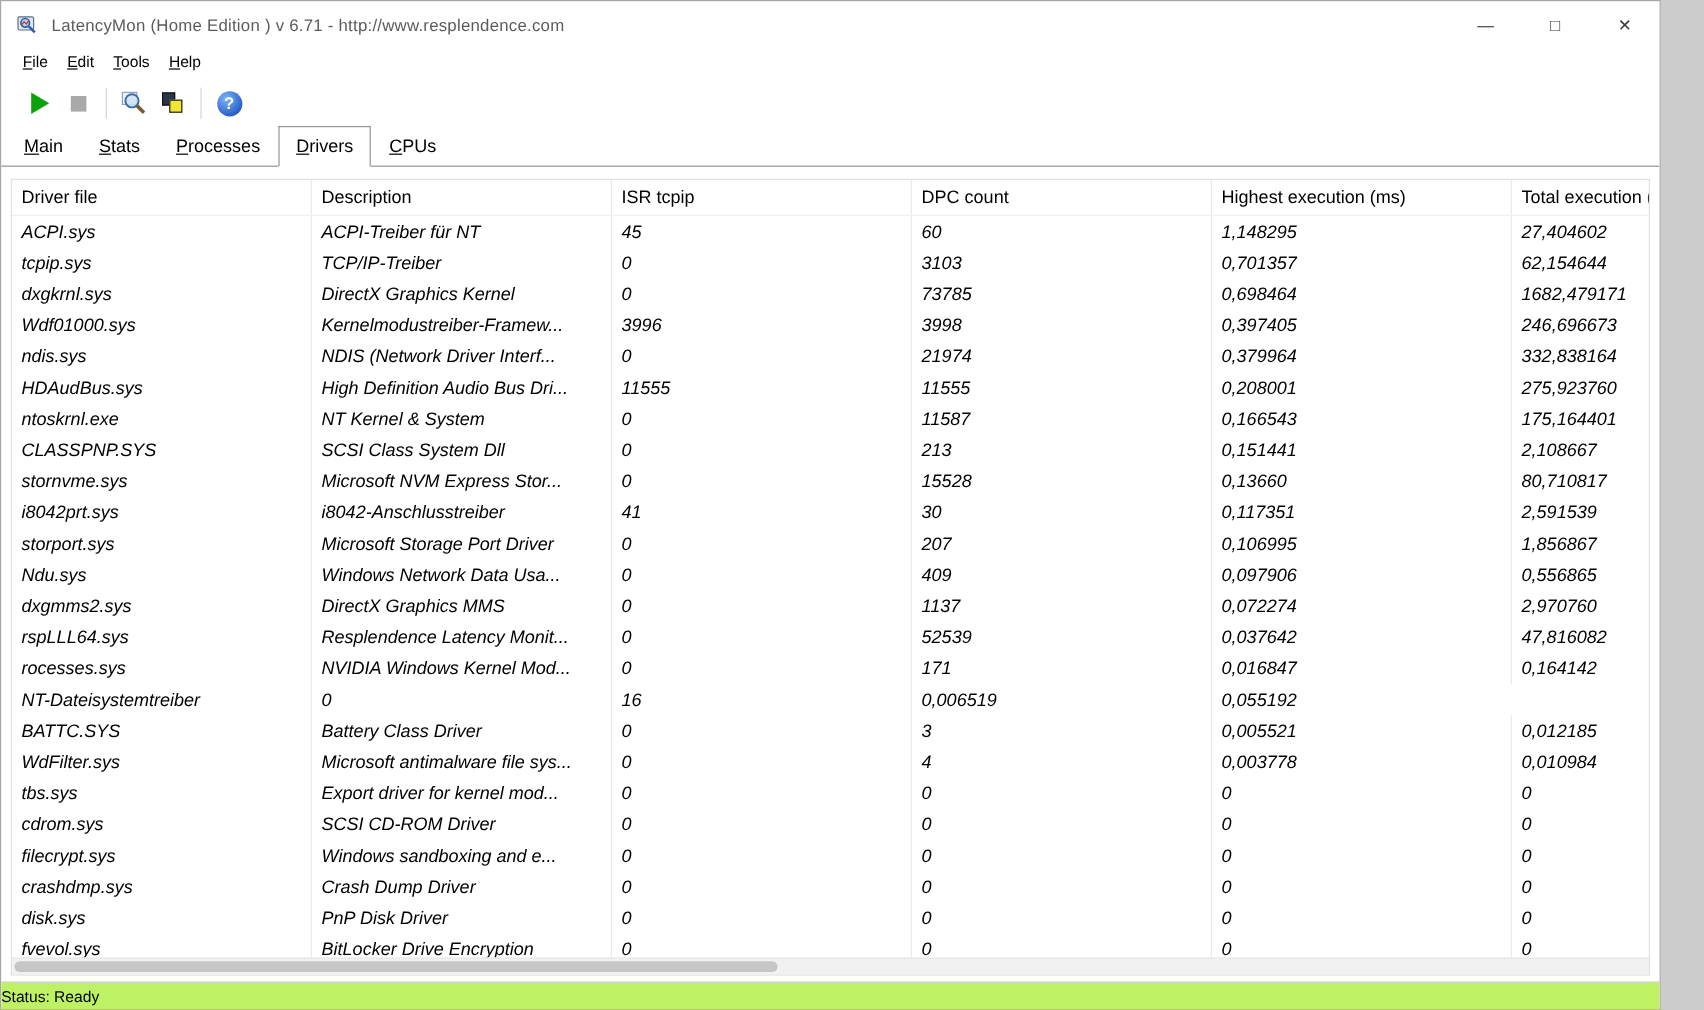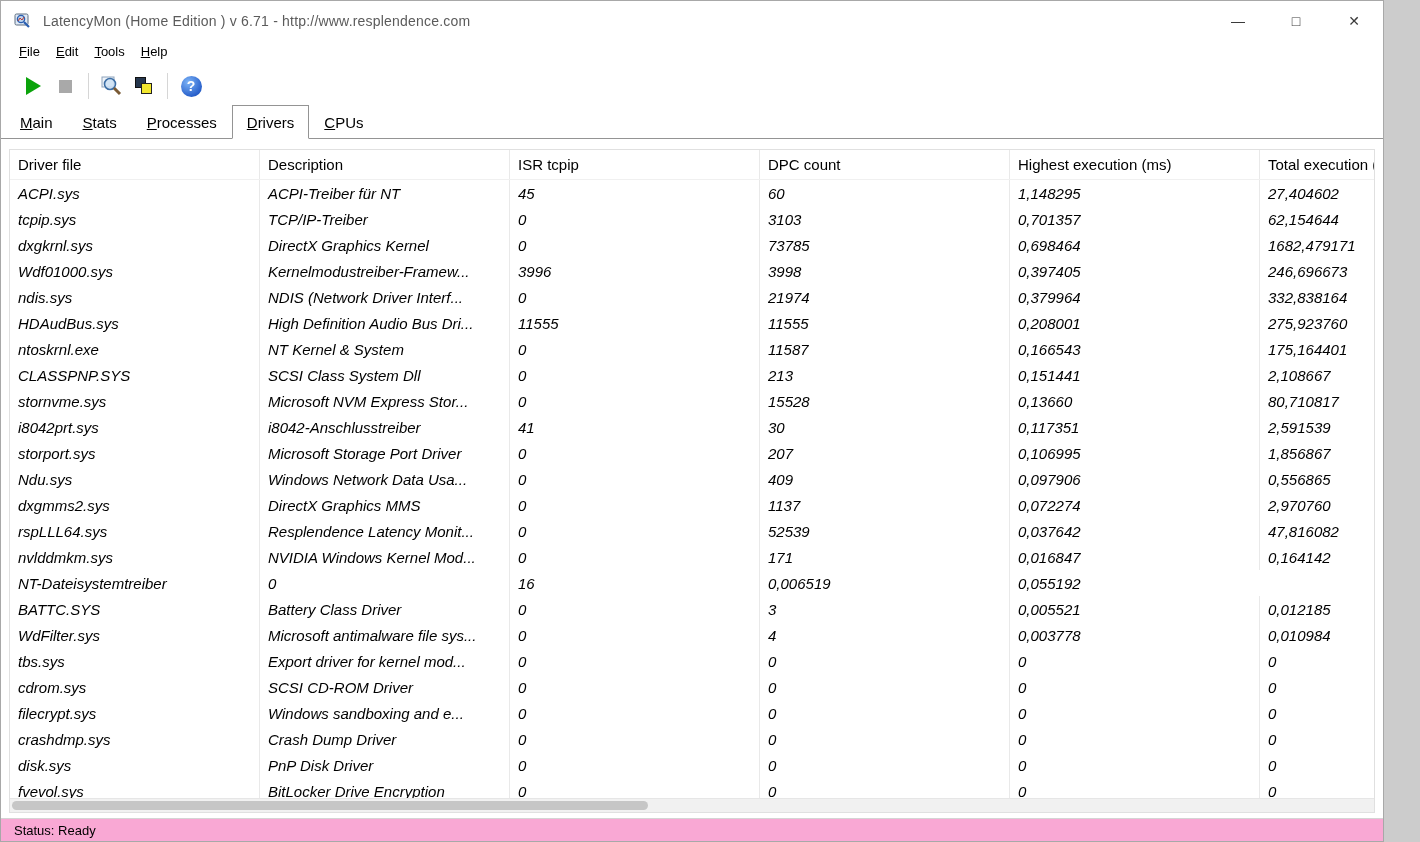--- a/index.html
+++ b/index.html
@@ -46,22 +46,22 @@
     display:flex; align-items:center; border-right:1px solid #e9e9e9;
     white-space:nowrap; overflow:hidden;
   }
   .c0,.c1,.c2,.c3,.c4 { width:250px; flex:0 0 250px; }
   .c5 { flex:1 1 auto; border-right:none; }
   .lv-body { flex:1 1 auto; overflow:hidden;font-style:italic; }
   .trow { display:flex; height:26px; }
   .hscroll { height:14px; flex:0 0 auto; background:#f1f1f1; position:relative; border-top:1px solid #e6e6e6; }
   .hthumb { position:absolute; left:2px; top:2px; height:9px; width:636px; background:#c6c6c6; border-radius:5px; }
   
-  .statusbar { height:23px; flex:0 0 auto; border-top:1px solid #d4d4d4; background:#f9a8d4;
-    display:flex; align-items:center; padding-left:13px; font-size:13px; color:#000; }
+  .statusbar { height:23px; flex:0 0 auto; border-top:1px solid #d4d4d4; background:#bef264;
+    display:flex; align-items:center; padding-left:0; font-size:13px; color:#000; }
 </style>
 </head>
 <body>
 
 <div class="window">
 
   <div class="titlebar">
     <span class="app-icon">
       <svg width="18" height="18" viewBox="0 0 18 18">
         <rect x="1" y="2" width="13" height="11" rx="1.5" fill="#dfe9f5" stroke="#5f6f82"></rect>
@@ -237,21 +237,21 @@
           </div>
           <div class="trow">
             <div class="tcell c0">rspLLL64.sys</div>
             <div class="tcell c1">Resplendence Latency Monit...</div>
             <div class="tcell c2">0</div>
             <div class="tcell c3">52539</div>
             <div class="tcell c4">0,037642</div>
             <div class="tcell c5">47,816082</div>
           </div>
           <div class="trow">
-            <div class="tcell c0">nvlddmkm.sys</div>
+            <div class="tcell c0">rocesses.sys</div>
             <div class="tcell c1">NVIDIA Windows Kernel Mod...</div>
             <div class="tcell c2">0</div>
             <div class="tcell c3">171</div>
             <div class="tcell c4">0,016847</div>
             <div class="tcell c5">0,164142</div>
           </div>
           <div class="trow">
             <div class="tcell c1">NT-Dateisystemtreiber</div>
             <div class="tcell c2">0</div>
             <div class="tcell c3">16</div>

